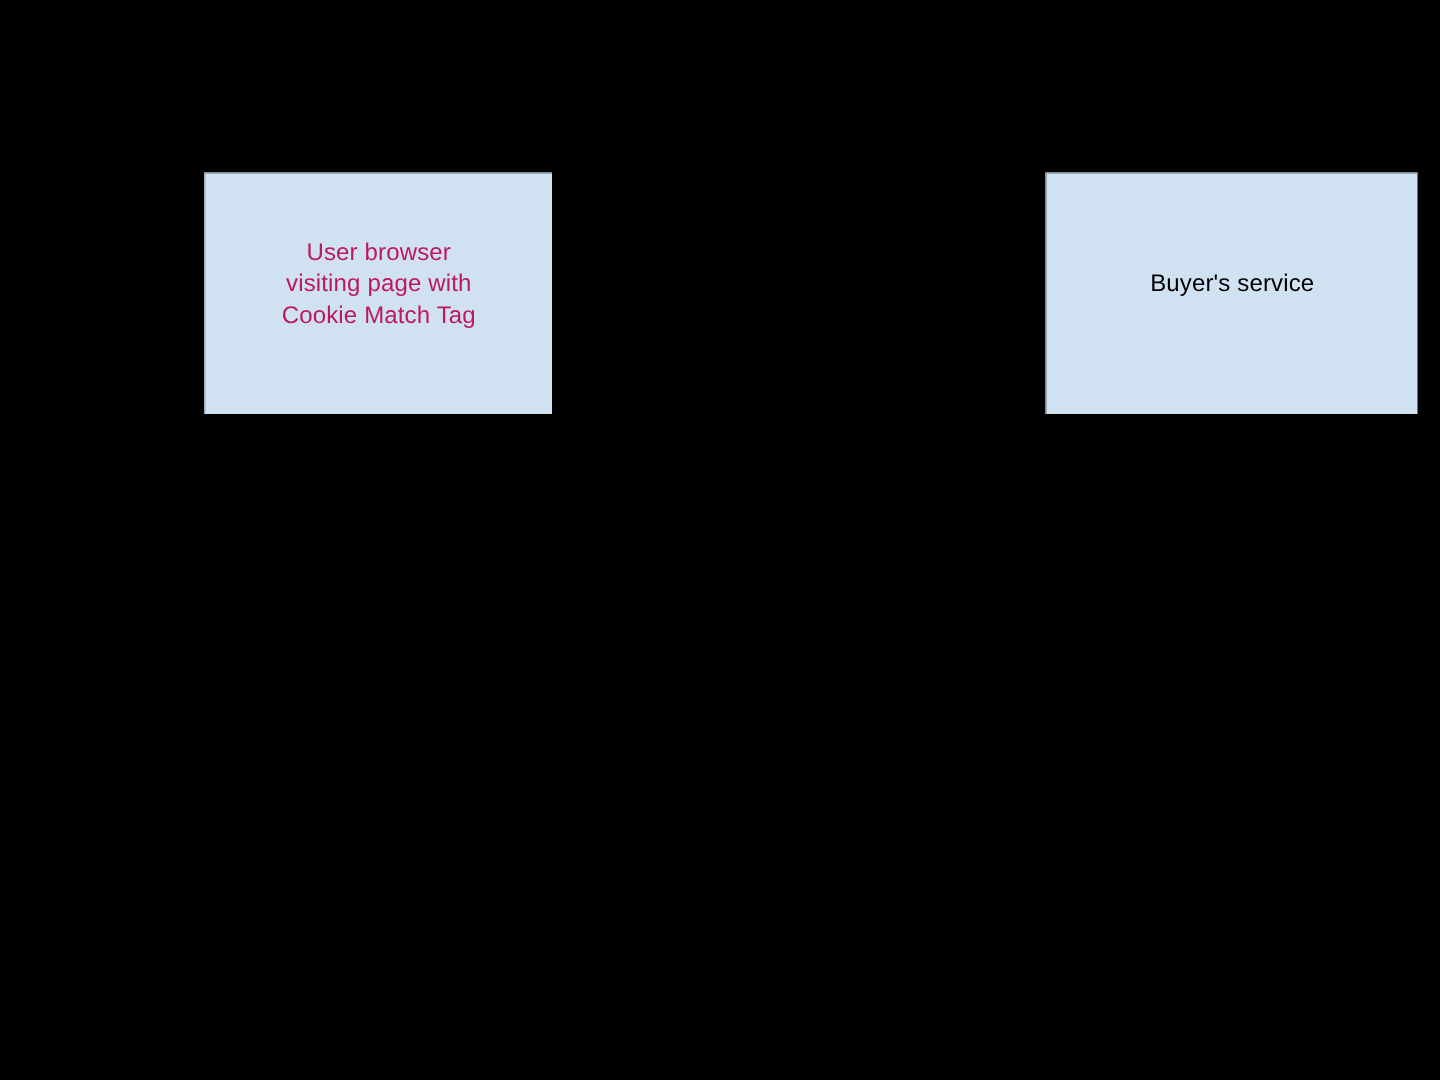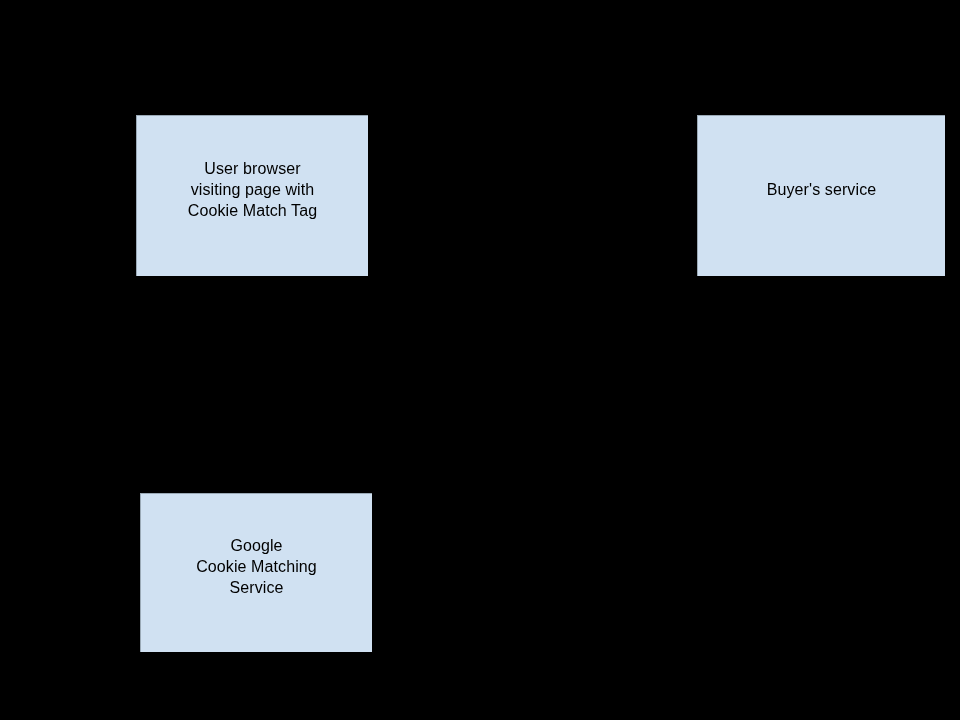--- a/index.html
+++ b/index.html
@@ -44,28 +44,23 @@
   #node-user-browser   { left: 136px; top: 115px; width: 232px; height: 161px; }
   #node-buyers-service { left: 697px; top: 115px; width: 231px; height: 161px; }
   #node-google-cms     { left: 140px; top: 493px; width: 232px; height: 159px; }
 </style>
 </head>
 <body>
 
 <div id="canvas" style="width: 960px; height: 720px; background: rgb(0, 0, 0);">
 
   <div class="node" id="node-user-browser" style="left: 136px; top: 115px; width: 232px; height: 161px; background: rgb(208, 225, 242); border-top-color: rgb(154, 169, 182); border-left-color: rgb(154, 169, 182);">
-    <div class="node-label" style="color: #000000;">User browser
+    <div class="node-label" style="color: #be185d;">User browser
 visiting page with
 Cookie Match Tag</div>
   </div>
 
   <div class="node" id="node-buyers-service" style="left: 697px; top: 115px; width: 248px; height: 161px; background: rgb(208, 225, 242); border-top-color: rgb(154, 169, 182); border-left-color: rgb(154, 169, 182);">
     <div class="node-label" style="color: rgb(0, 0, 0);">Buyer's service</div>
   </div>
 
-  <div class="node" id="node-google-cms" style="left: 140px; top: 493px; width: 232px; height: 159px; background: rgb(208, 225, 242); border-top-color: rgb(154, 169, 182); border-left-color: rgb(154, 169, 182);">
-    <div class="node-label" style="color: rgb(0, 0, 0);">Google
-Cookie Matching
-Service</div>
-  </div>
 
 </div>
 
 </body></html>

